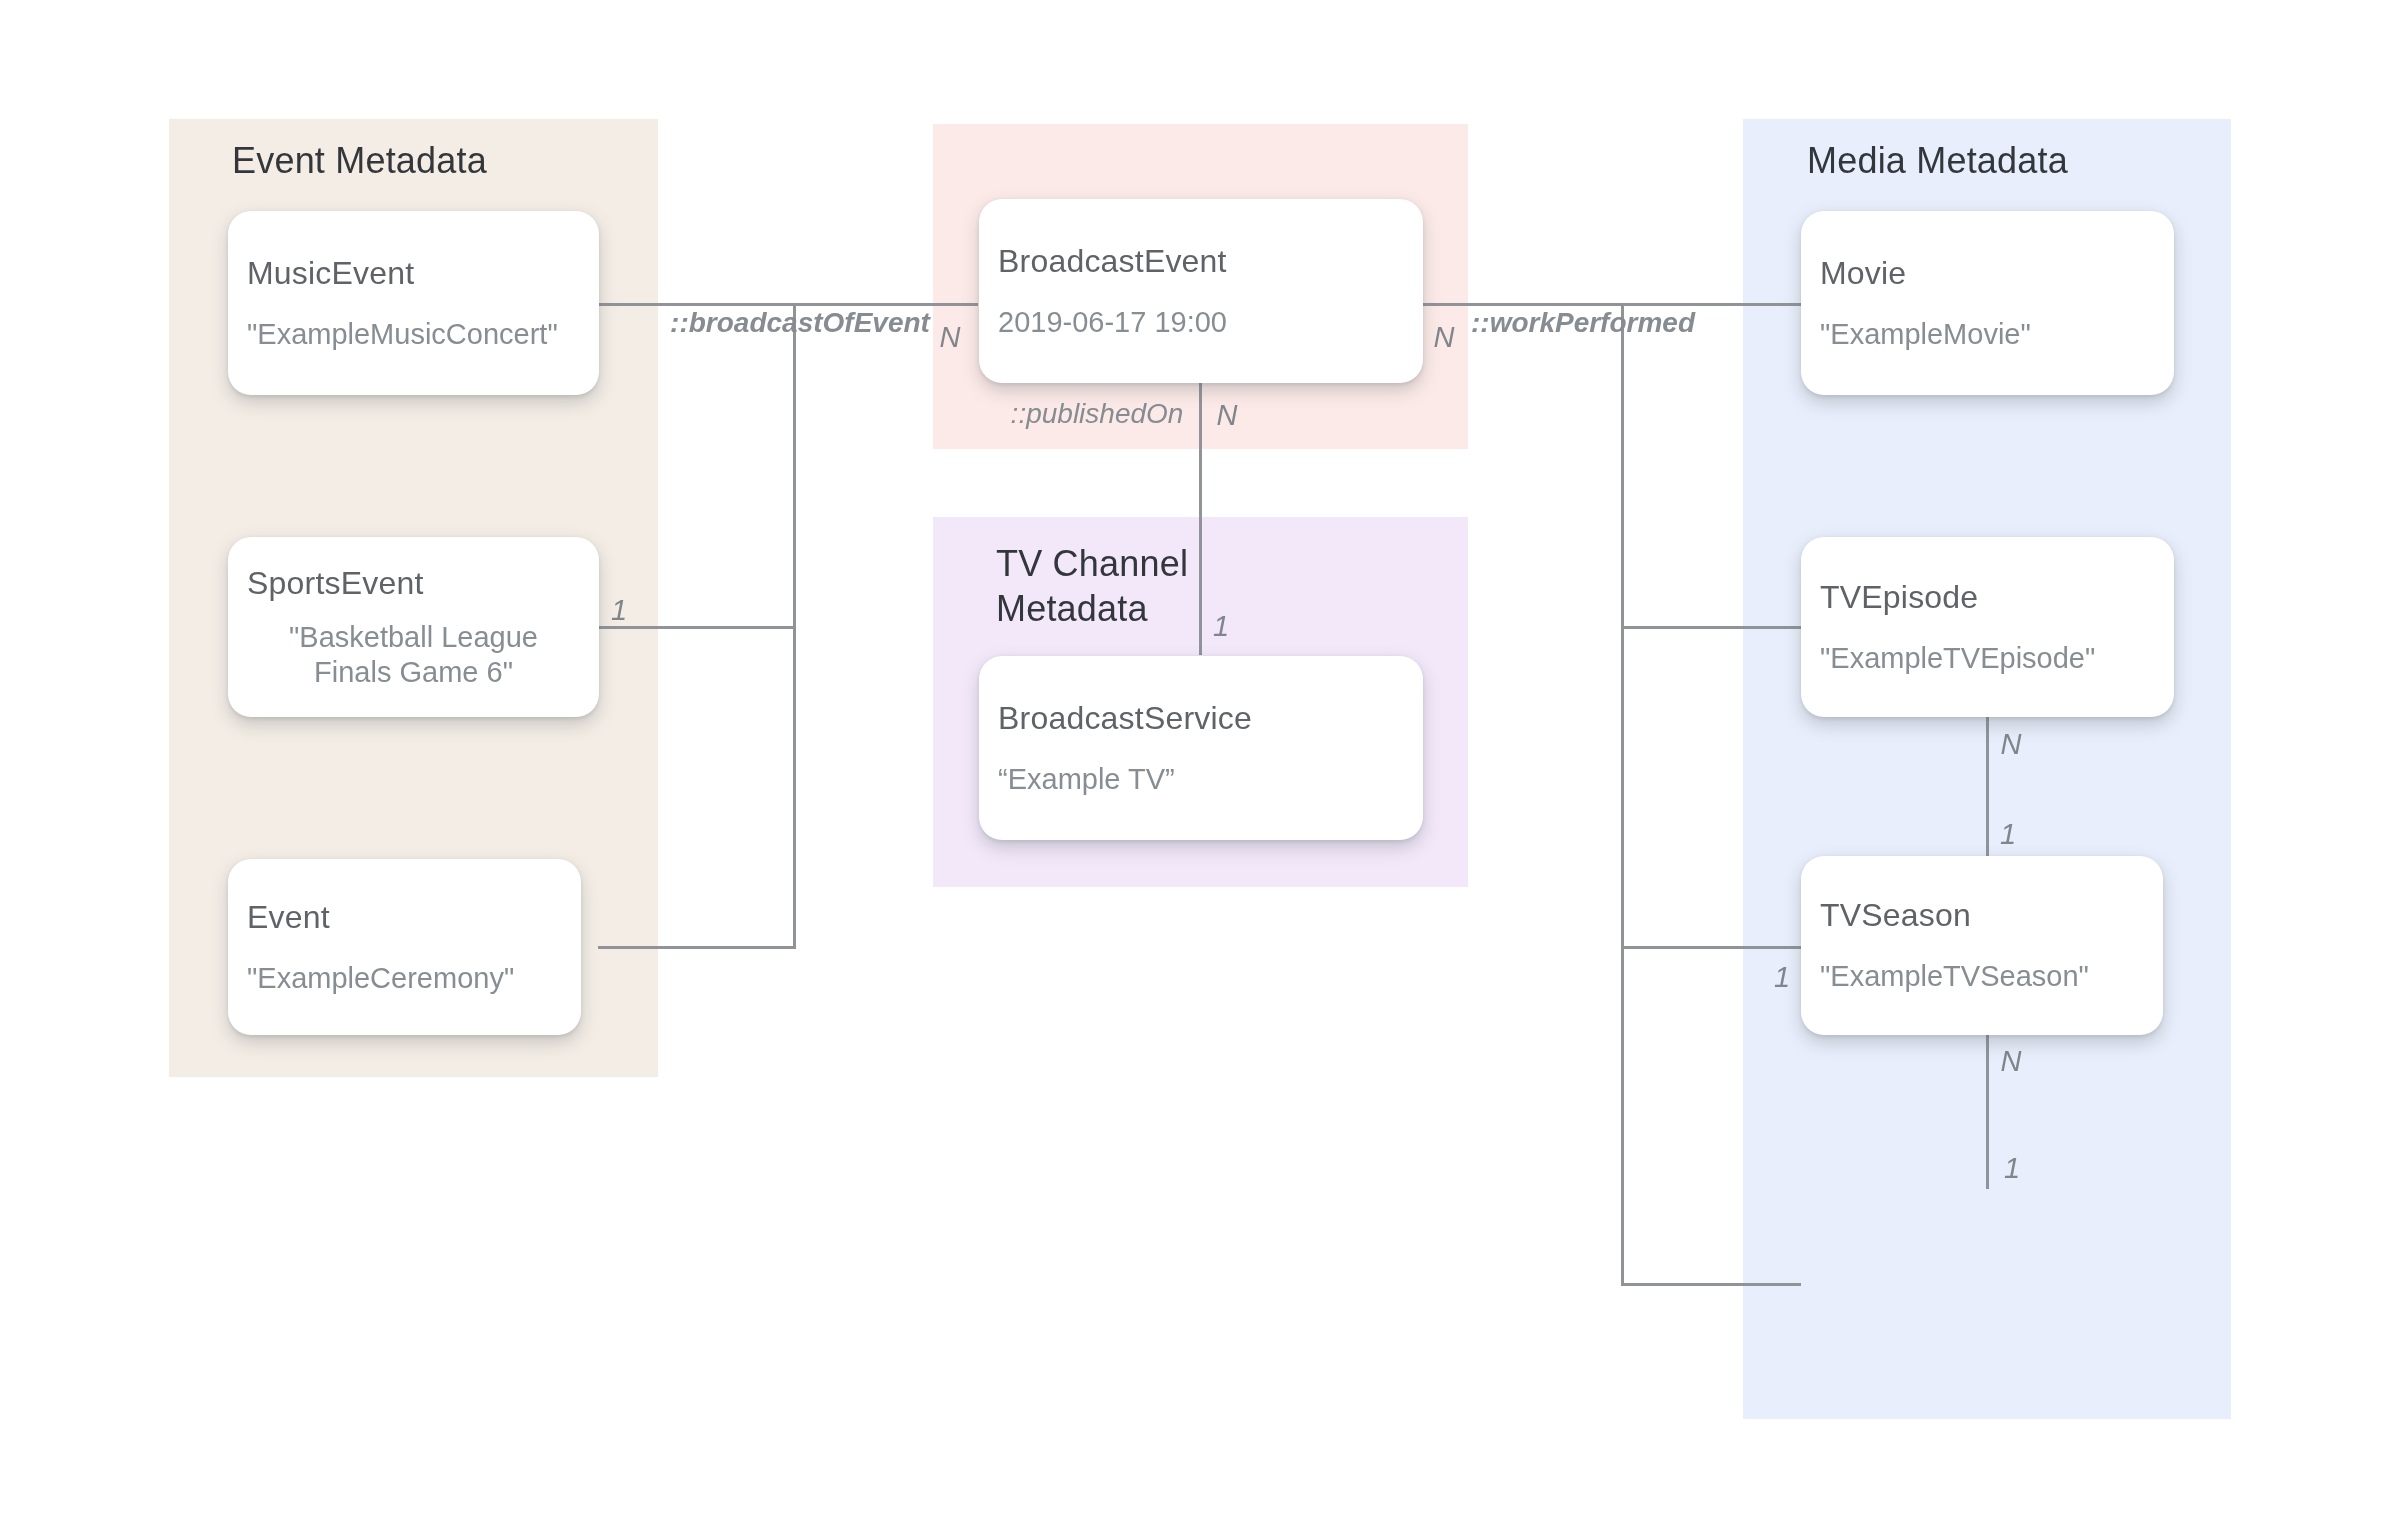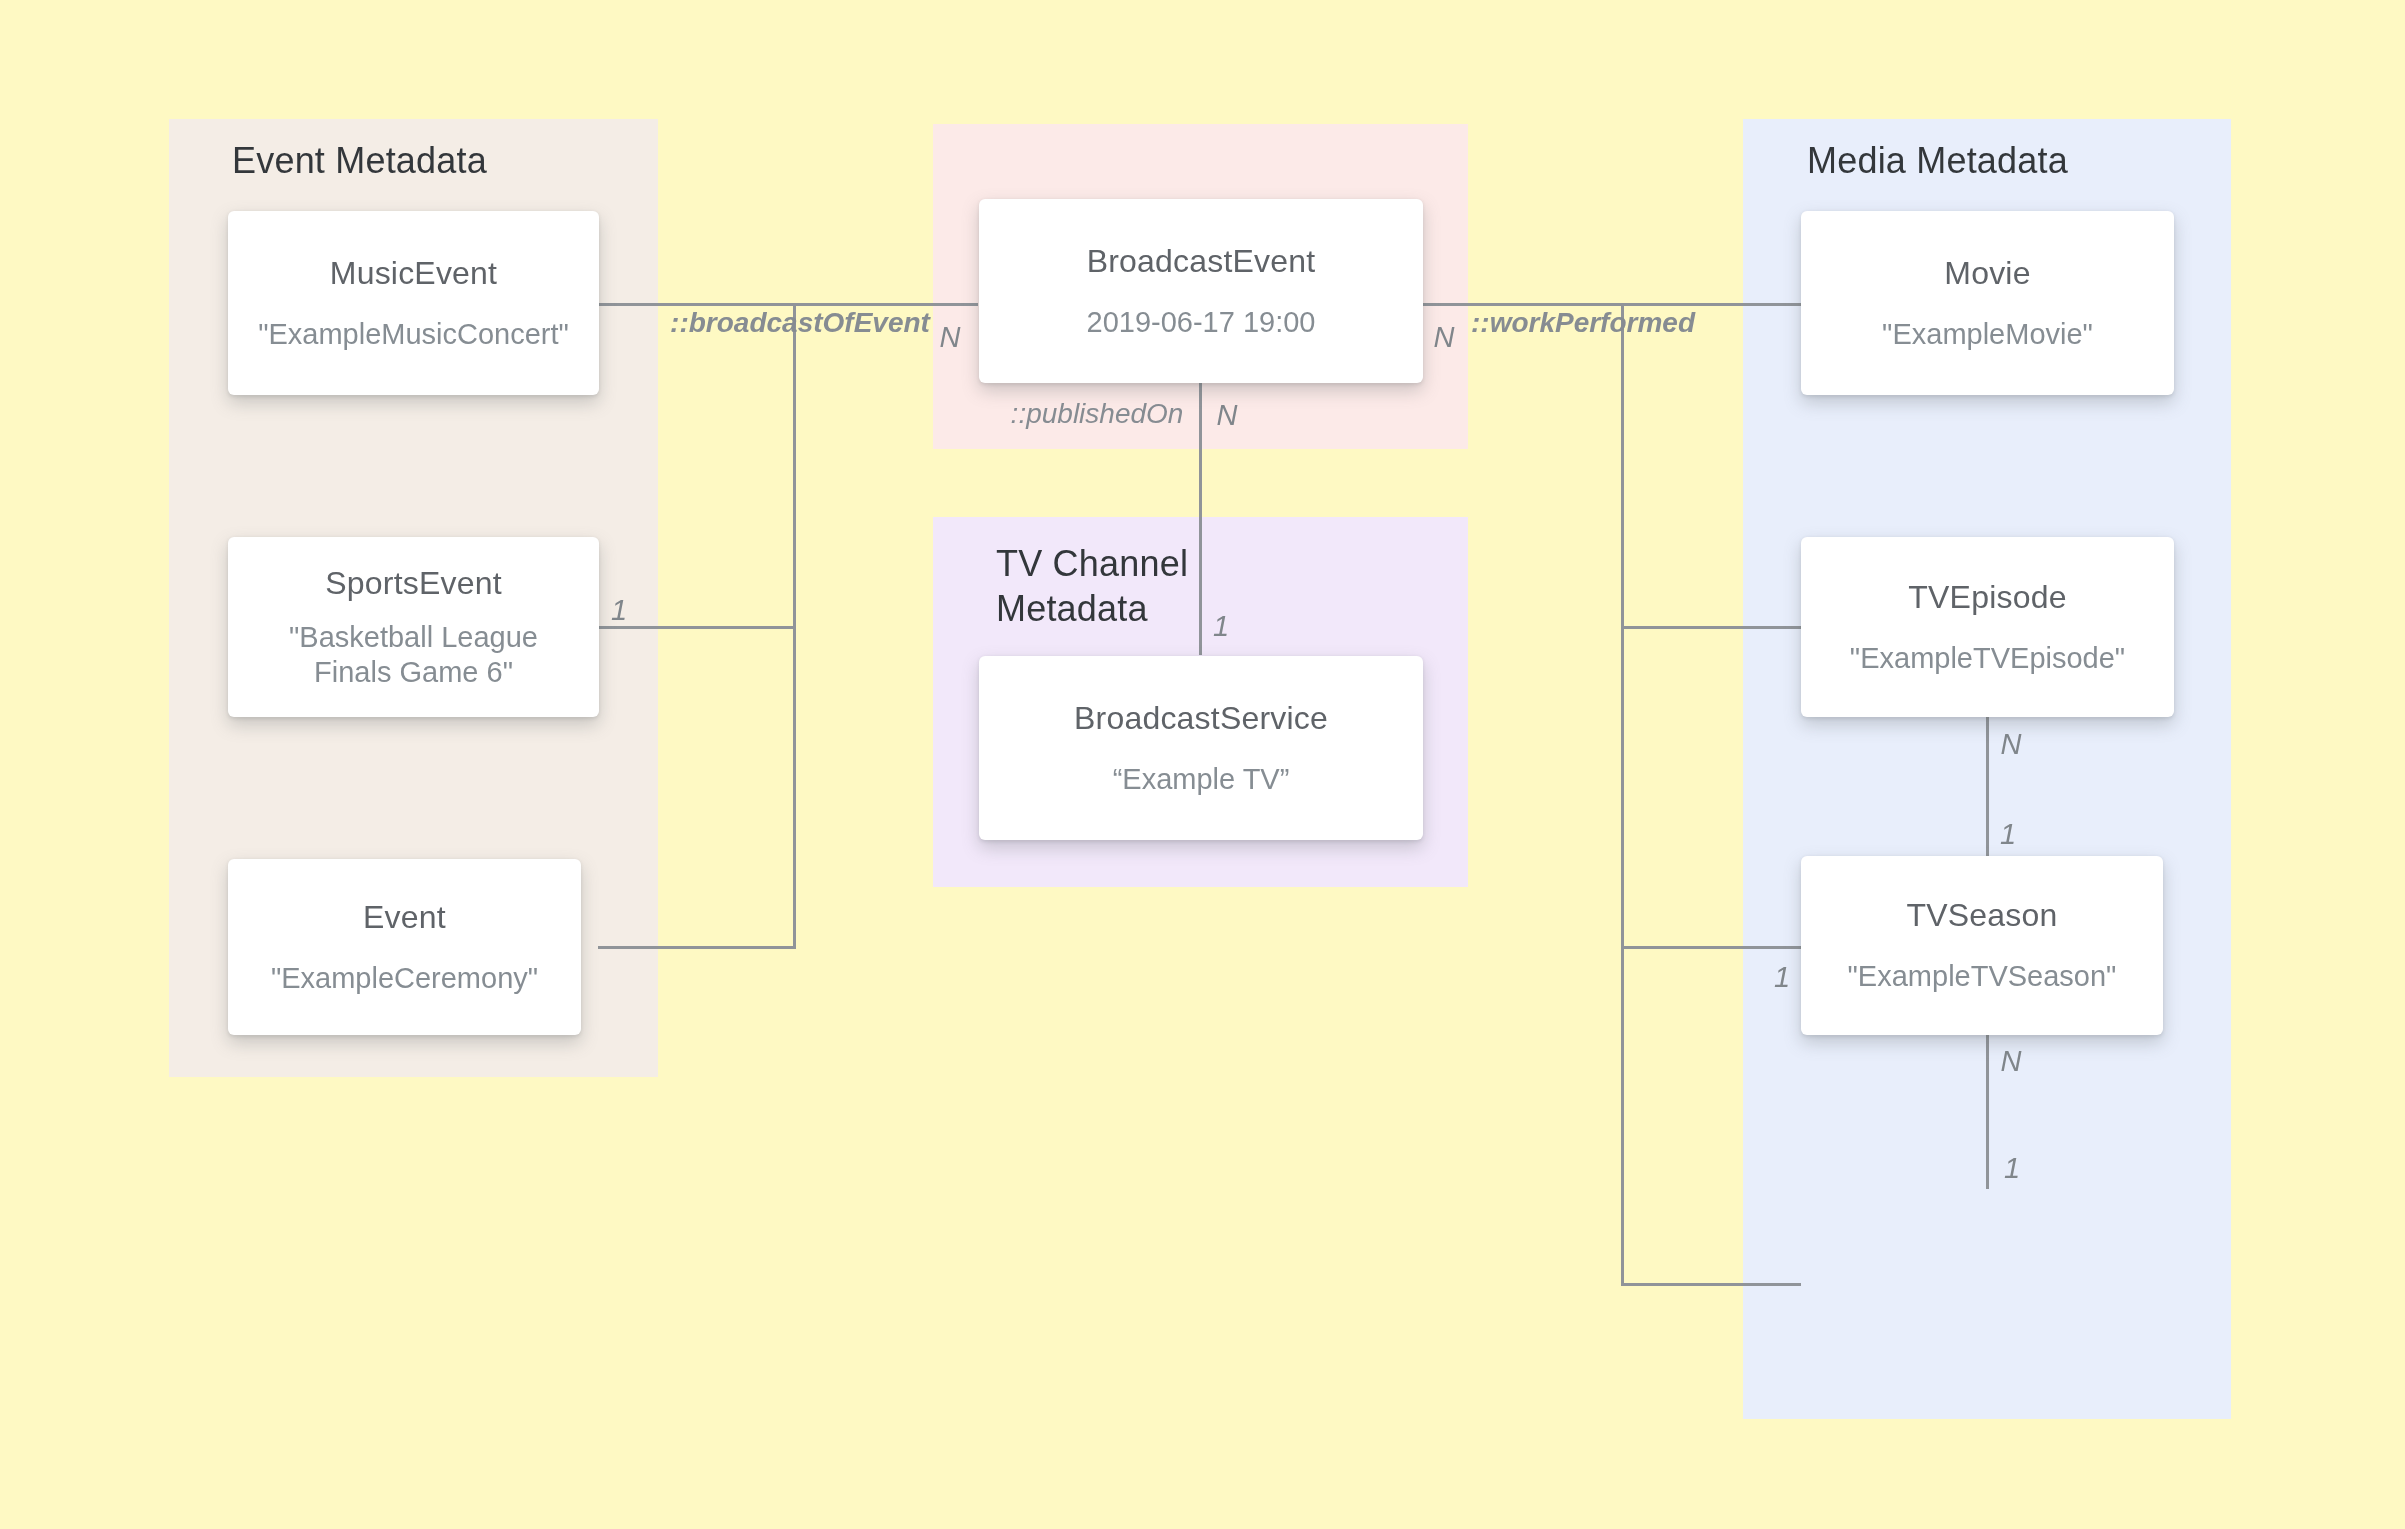--- a/index.html
+++ b/index.html
@@ -1,28 +1,28 @@
 <!DOCTYPE html>
 <html><head>
 <meta charset="utf-8">
 <style>
   html,body{margin:0;padding:0;background:#000;}
   .stage{
-    position:relative;width:2405px;height:1529px;background:#fef9c3;
+    position:relative;width:2405px;height:1529px;background:#ffffff;
     font-family:"Liberation Sans", sans-serif;overflow:hidden;
   }
   .region{position:absolute;}
   .region-title{
     position:absolute;font-size:36px;line-height:1.25;color:#33373B;
     letter-spacing:0.2px;
   }
   .card{
-    position:absolute;background:#FFFFFF;border-radius:6px;
+    position:absolute;background:#FFFFFF;border-radius:23px;
     box-shadow:0 7.6px 17px rgba(95,99,104,0.28), 0 1.9px 3.8px rgba(60,64,67,0.12);
-    display:flex;flex-direction:column;align-items:center;justify-content:center;
+    display:flex;flex-direction:column;align-items:flex-start;justify-content:center;
     gap:25px;text-align:center;padding:0 19px;box-sizing:border-box;
   }
   .card-title{font-size:32px;color:#5F6368;letter-spacing:0.2px;}
   .card-value{font-size:29px;color:#868D93;line-height:1.2;}
   .edge{position:absolute;background:#909499;}
   .edge.h{height:2.9px;}
   .edge.v{width:2.9px;}
   .edge-label{
     position:absolute;transform:translate(-50%,-50%);
     font-size:28px;font-style:italic;color:#868C92;white-space:nowrap;

